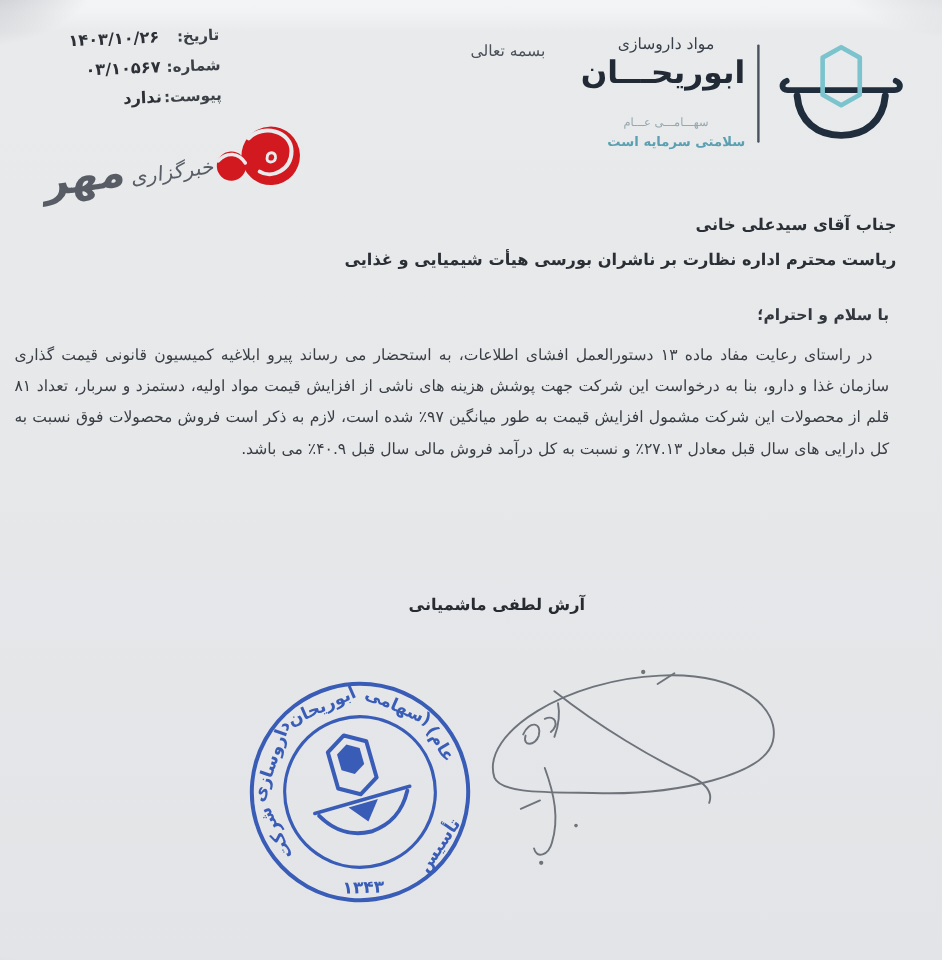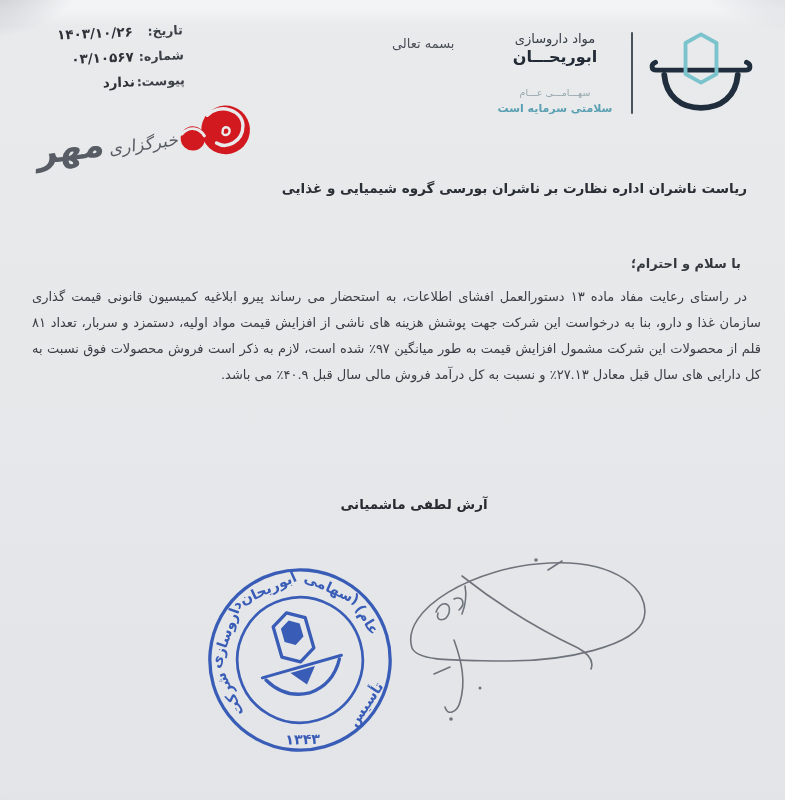--- a/index.html
+++ b/index.html
@@ -15,33 +15,33 @@
   .meta{position:absolute;top:24px;left:50px;width:134px;transform:rotate(-2.4deg);}
   .meta-row{display:flex;direction:rtl;align-items:baseline;margin-bottom:9px;}
   .meta-label{width:50px;font-size:12.5px;font-weight:600;color:#3c4147;letter-spacing:.2px;}
   .meta-value{font-size:13.5px;font-weight:700;color:#2d3137;white-space:nowrap;}
   
   .besmele{position:absolute;top:36px;left:392px;font-size:13px;color:#4b5058;font-weight:500;}
   
   .letterhead{position:absolute;top:30px;right:26px;display:flex;direction:ltr;align-items:center;gap:10px;}
   .lh-text{width:132px;text-align:center;direction:rtl;}
   .lh-prefix{font-size:13px;color:#39404a;}
-  .lh-name{font-size:16px;font-weight:700;color:#222a35;margin-top:1px;}
+  .lh-name{font-size:26px;font-weight:700;color:#222a35;margin-top:1px;}
   .lh-type{font-size:9.5px;color:#96a7ae;margin-top:21px;}
-  .lh-slogan{font-size:11px;color:#5aa0b2;margin-top:4px;font-weight:600;}
+  .lh-slogan{font-size:11px;color:#5aa0b2;margin-top:4px;font-weight:600;text-align:right;}
   .lh-sep{width:2px;height:82px;background:#2b3644;opacity:.85;border-radius:1px;}
   
   .mehr{position:absolute;top:104px;left:38px;display:flex;direction:rtl;align-items:center;transform:rotate(-3deg);}
   .mehr-cal{color:#585d65;transform:skewX(-10deg) rotate(-5deg);white-space:nowrap;margin-top:12px;}
   .mehr-small{font-size:17px;}
   .mehr-big{font-size:35px;font-weight:700;letter-spacing:-1px;}
   
   .addressee{position:absolute;top:174px;right:38px;text-align:right;font-size:13.5px;font-weight:700;line-height:29px;color:#2a2e35;}
   .salutation{position:absolute;top:256px;right:44px;font-size:13px;font-weight:700;color:#33373e;}
-  .body-par{position:absolute;top:284px;right:24px;width:729px;font-size:13px;line-height:26px;
+  .body-par{position:absolute;top:284px;right:44px;width:729px;font-size:13px;line-height:26px;
     text-align:justify;text-align-last:right;text-indent:14px;color:#3a3e45;}
   .signer{position:absolute;top:496px;left:264px;width:300px;text-align:center;color:#272b31;}
   .signer-name{font-size:13.5px;font-weight:700;}
   .signer-title{font-size:13px;font-weight:700;margin-top:12px;}
   
   .stamp-wrap{position:absolute;top:562px;left:202px;width:196px;height:196px;transform:rotate(-16deg);opacity:.93;}
   .stamp-wrap svg{width:100%;height:100%;}
   .pen-wrap{position:absolute;top:548px;left:388px;width:280px;height:175px;}
   .ring-text{font-family:"DejaVu Sans",sans-serif;}
 </style>
@@ -96,21 +96,22 @@
         <path d="M46,31 c0,-5 8,-5 7,1 c-1,5 -9,4 -7,-1" stroke-width="2.5"></path>
       </g>
     </svg>
     <div class="mehr-cal">
       <span class="mehr-small">خبرگزاری</span>
       <span class="mehr-big">مهر</span>
     </div>
   </div>
 
   <div class="addressee">
-    <div>ریاست ناشران اداره نظارت بر ناشران بورسی گروه شیمیایی و غذایی</div>
+    <div>جناب آقای سیدعلی خانی</div>
+    <div>ریاست محترم اداره نظارت بر ناشران بورسی هیأت شیمیایی و غذایی</div>
   </div>
 
   <div class="salutation">با سلام و احترام؛</div>
 
   <div class="body-par">در راستای رعایت مفاد ماده ۱۳ دستورالعمل افشای اطلاعات، به استحضار می رساند پیرو ابلاغیه کمیسیون قانونی قیمت گذاری سازمان غذا و دارو، بنا به درخواست این شرکت جهت پوشش هزینه های ناشی از افزایش قیمت مواد اولیه، دستمزد و سربار، تعداد ۸۱ قلم از محصولات این شرکت مشمول افزایش قیمت به طور میانگین ۹۷٪ شده است، لازم به ذکر است فروش محصولات فوق نسبت به کل دارایی های سال قبل معادل ۲۷.۱۳٪ و نسبت به کل درآمد فروش مالی سال قبل ۴۰.۹٪ می باشد.</div>
 
   <div class="signer">
     <div class="signer-name">آرش لطفی ماشمیانی</div>
   </div>
 

